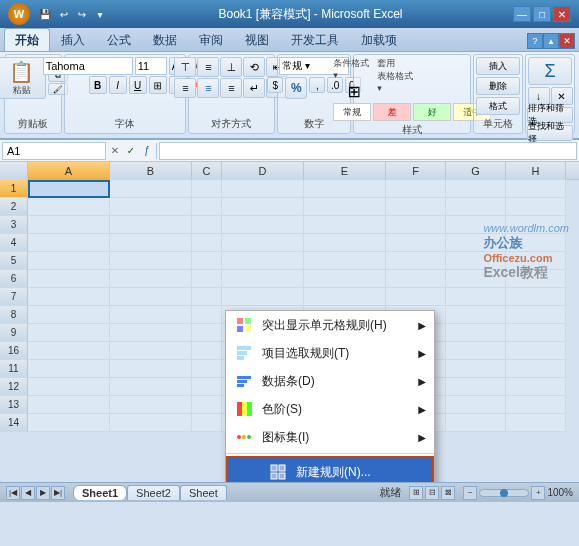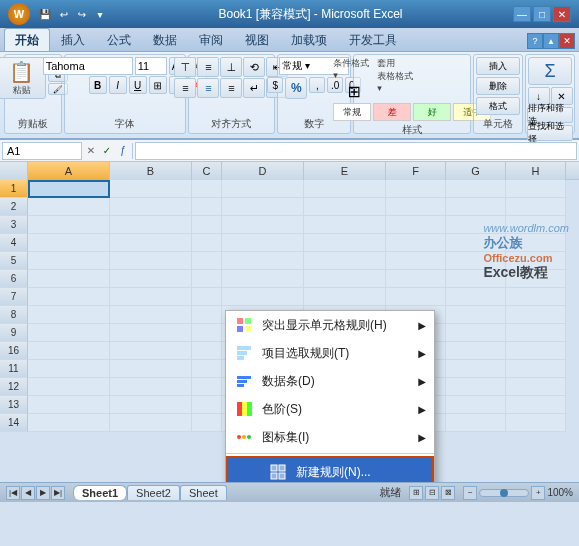--- a/index.html
+++ b/index.html
@@ -134,21 +134,21 @@
     .formula-bar {
       background: #f0f4f8;
       height: 22px;
       display: flex;
       align-items: center;
       border-bottom: 1px solid #b0c8e0;
       padding: 0 2px;
       gap: 2px;
     }
     .name-box {
-      width: 80px; height: 18px;
+      width: 104px; height: 18px;
       background: white; border: 1px solid #b0c8e0;
       font-size: 11px; padding: 0 4px;
       display: flex; align-items: center;
     }
     .formula-divider { width: 1px; height: 16px; background: #b0c8e0; }
     .formula-input { flex: 1; height: 18px; background: white; border: 1px solid #b0c8e0; font-size: 11px; padding: 0 4px; }
 
     
     .col-headers {
       display: flex;
@@ -275,22 +275,22 @@
   </div>
 </div>
 
 <div class="ribbon-tabs">
   <div class="ribbon-tab active">开始</div>
   <div class="ribbon-tab">插入</div>
   <div class="ribbon-tab">公式</div>
   <div class="ribbon-tab">数据</div>
   <div class="ribbon-tab">审阅</div>
   <div class="ribbon-tab">视图</div>
+  <div class="ribbon-tab">开发工具</div>
   <div class="ribbon-tab">加载项</div>
-  <div class="ribbon-tab">开发工具</div>
   <div class="title-btn" style="width:16px;height:16px;margin-left:auto;margin-bottom:2px;background:#5a9ad4;border:1px solid #4080b0;color:white;font-size:9px;display:flex;align-items:center;justify-content:center;">?</div>
   <div class="title-btn" style="width:16px;height:16px;margin-bottom:2px;background:#5a9ad4;border:1px solid #4080b0;color:white;font-size:8px;display:flex;align-items:center;justify-content:center;">▲</div>
   <div class="title-btn" style="width:16px;height:16px;margin-bottom:2px;background:#c04040;border:1px solid #4080b0;color:white;font-size:9px;display:flex;align-items:center;justify-content:center;">✕</div>
 </div>
 
 <div class="ribbon-body">
 
   <div class="ribbon-group clipboard-group">
     <div class="ribbon-group-content">
       <div style="display:flex;gap:2px;align-items:flex-start;">
@@ -599,21 +599,21 @@
       <div class="cell light-blue" style="width:60px;"></div>
       <div class="cell light-blue" style="width:60px;"></div>
       <div class="cell light-blue" style="width:60px;"></div>
     </div>
   </div>
 
   <div class="watermark">
     <div class="watermark-top">www.wordlm.com</div>
     <div class="watermark-bottom">办公族</div>
     <div class="watermark-sub">Officezu.com</div>
-    <div class="watermark-sub" style="color:#000000;font-size:14px;">Excel教程</div>
+    <div class="watermark-sub" style="color:#737373;font-size:14px;">Excel教程</div>
   </div>
 
   <div class="context-menu">
     <div class="menu-item">
       <div class="menu-icon">
         <svg width="16" height="16" viewBox="0 0 16 16">
             <rect x="1" y="1" width="6" height="6" fill="#ff8080"></rect>
             <rect x="9" y="1" width="6" height="6" fill="#80ff80"></rect>
             <rect x="1" y="9" width="6" height="6" fill="#8080ff"></rect>
             <rect x="9" y="9" width="6" height="6" fill="#ffff80"></rect>

